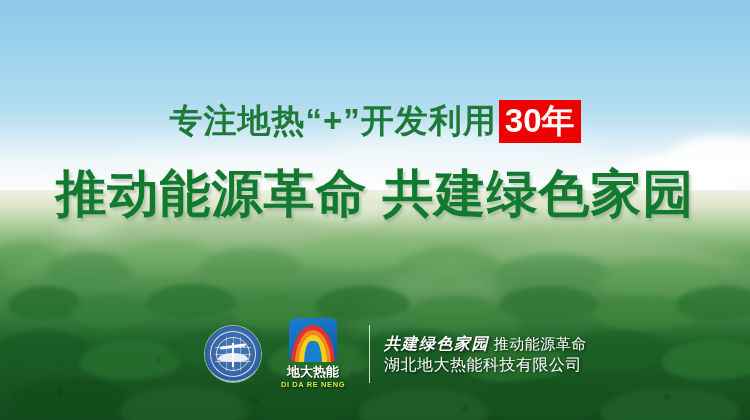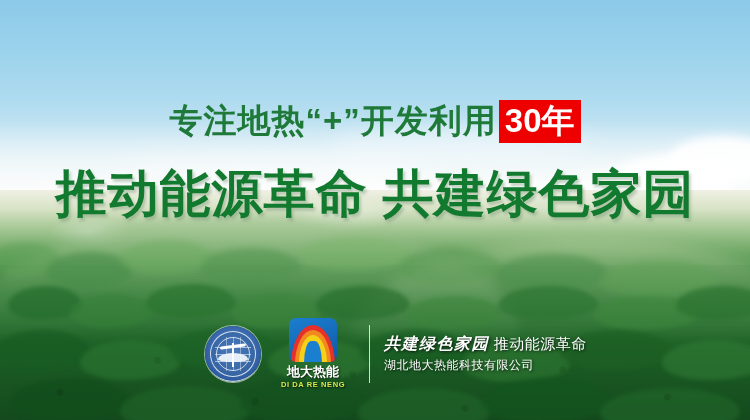--- a/index.html
+++ b/index.html
@@ -173,21 +173,21 @@
     width:1px;height:58px;background:rgba(255,255,255,.8);
     margin:0 14px 0 16px;flex:0 0 auto;
   }
 
   .ftext{flex:0 0 auto;color:#ffffff;text-shadow:1px 1px 3px rgba(0,0,0,.75);}
   .ftext .l1{font-size:15px;line-height:21px;letter-spacing:.5px;white-space:nowrap;}
   .ftext .l1 .cal{
     font-family:"Liberation Serif","DejaVu Serif",serif;
     font-style:italic;font-weight:bold;font-size:16px;letter-spacing:1.5px;
   }
-  .ftext .l2{font-size:12px;line-height:22px;letter-spacing:.5px;white-space:nowrap;}
+  .ftext .l2{font-size:16px;line-height:22px;letter-spacing:.5px;white-space:nowrap;}
   .ftext .l3{font-size:9px;line-height:14px;letter-spacing:.3px;white-space:nowrap;font-weight:bold;}
 </style>
 </head>
 <body>
 
 <div class="banner">
 
   <div class="sky">
     <div class="clouds">
       <div class="cl2" style="left:-30px;top:188px;width:230px;height:70px;"></div>

